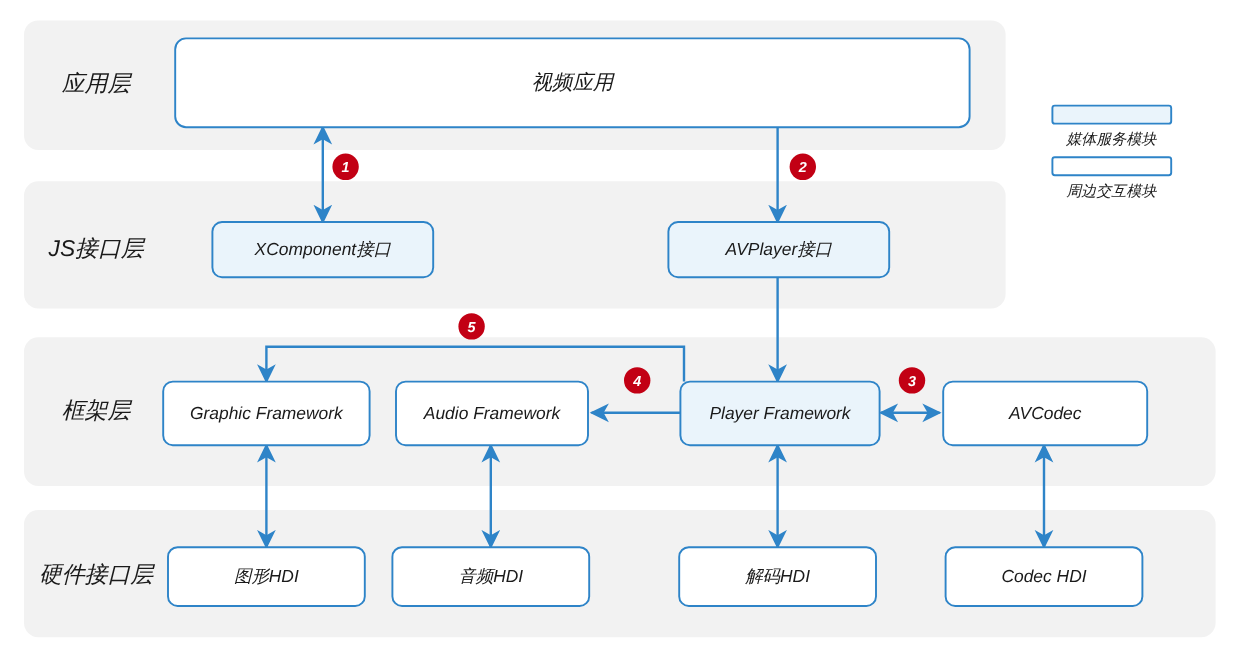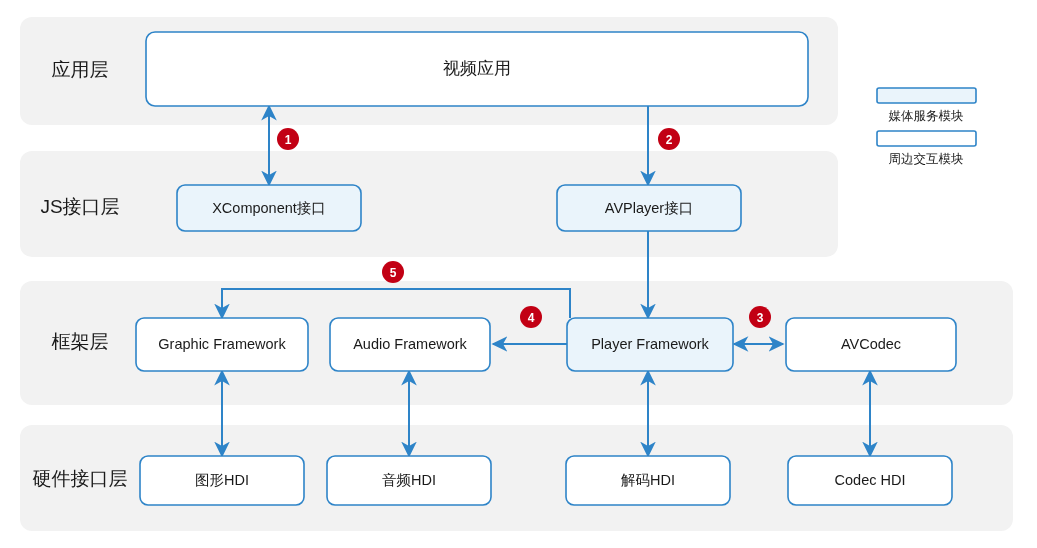--- a/index.html
+++ b/index.html
@@ -11,20 +11,21 @@
     width: 1037px;
     height: 548px;
     font-family: "Liberation Sans", "DejaVu Sans", sans-serif;
     overflow: hidden;
     position: relative;
   }
   #stage {
     position: relative;
     width: 1026px;
     height: 548px;
+    font-style: italic;
   }
   svg.diagram {
     position: absolute;
     left: 0;
     top: 0;
     width: 1037px;
     height: 548px;
   }
   .panel-rect {
     fill: #f2f2f2;

